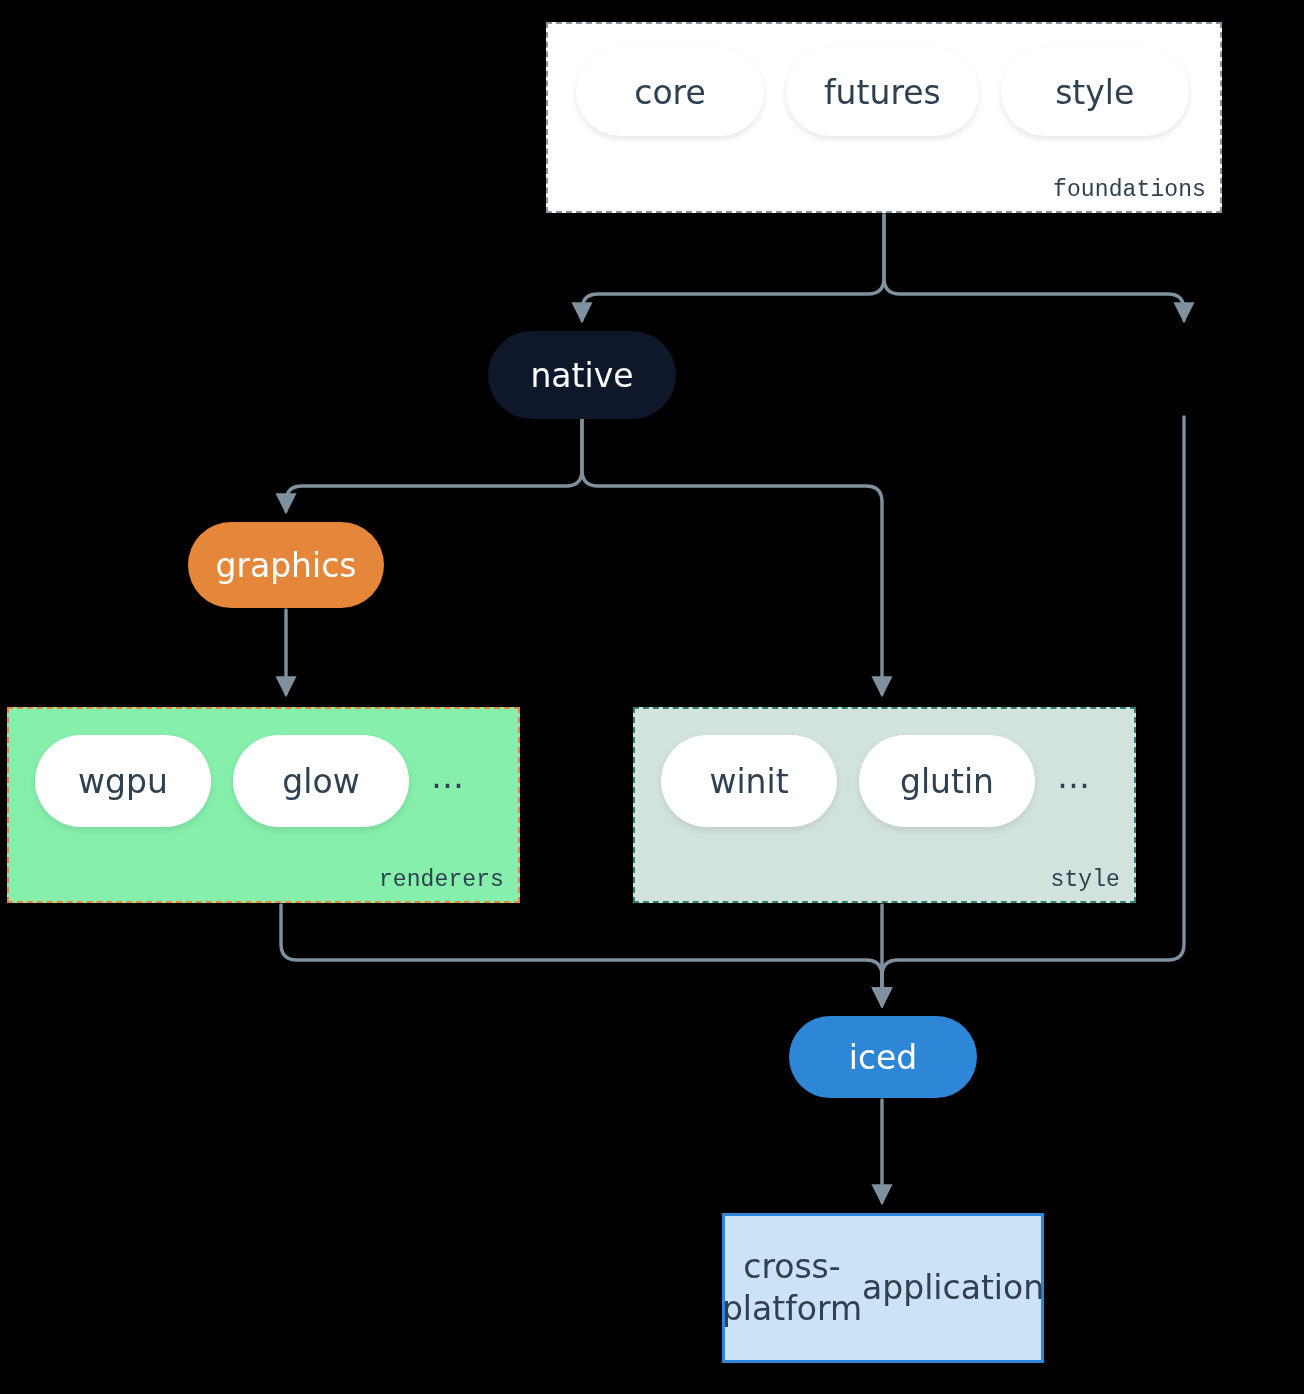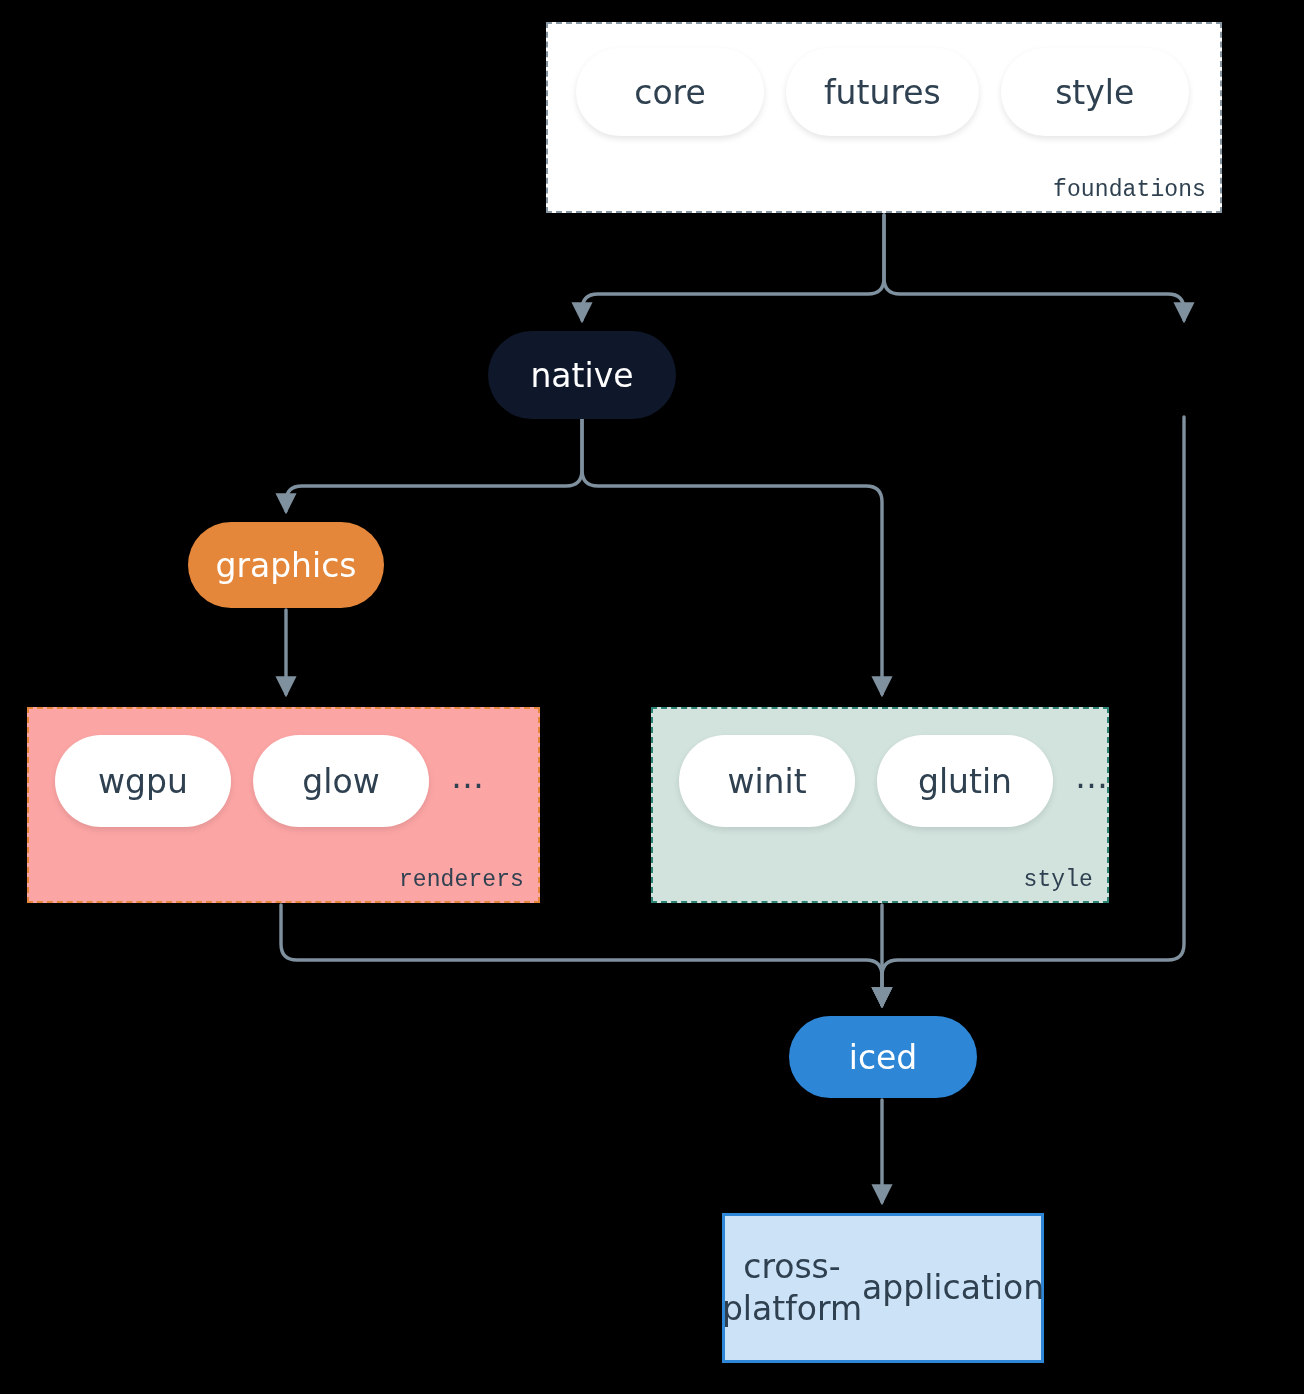--- a/index.html
+++ b/index.html
@@ -53,35 +53,34 @@
 
   .group-foundations {
     left: 546px;
     top: 22px;
     width: 676px;
     height: 191px;
     background: #ffffff;
     border: 2px dashed #8797A4;
   }
   .group-renderers {
-    left: 27px;
+    left: 7px;
     top: 707px;
     width: 513px;
     height: 196px;
-    background: #fca5a5;
+    background: #86efac;
     border: 2px dashed #E5873A;
   }
   .group-shells {
     left: 633px;
     top: 707px;
-    width: 458px;
+    width: 503px;
     height: 196px;
     background: #D2E3DE;
     border: 2px dashed #2C8273;
-    margin-left: 18px;
   }
 
   
   .chip {
     display: flex;
     align-items: center;
     justify-content: center;
     background: #FFFFFF;
     border-radius: 999px;
     color: #2F4150;

